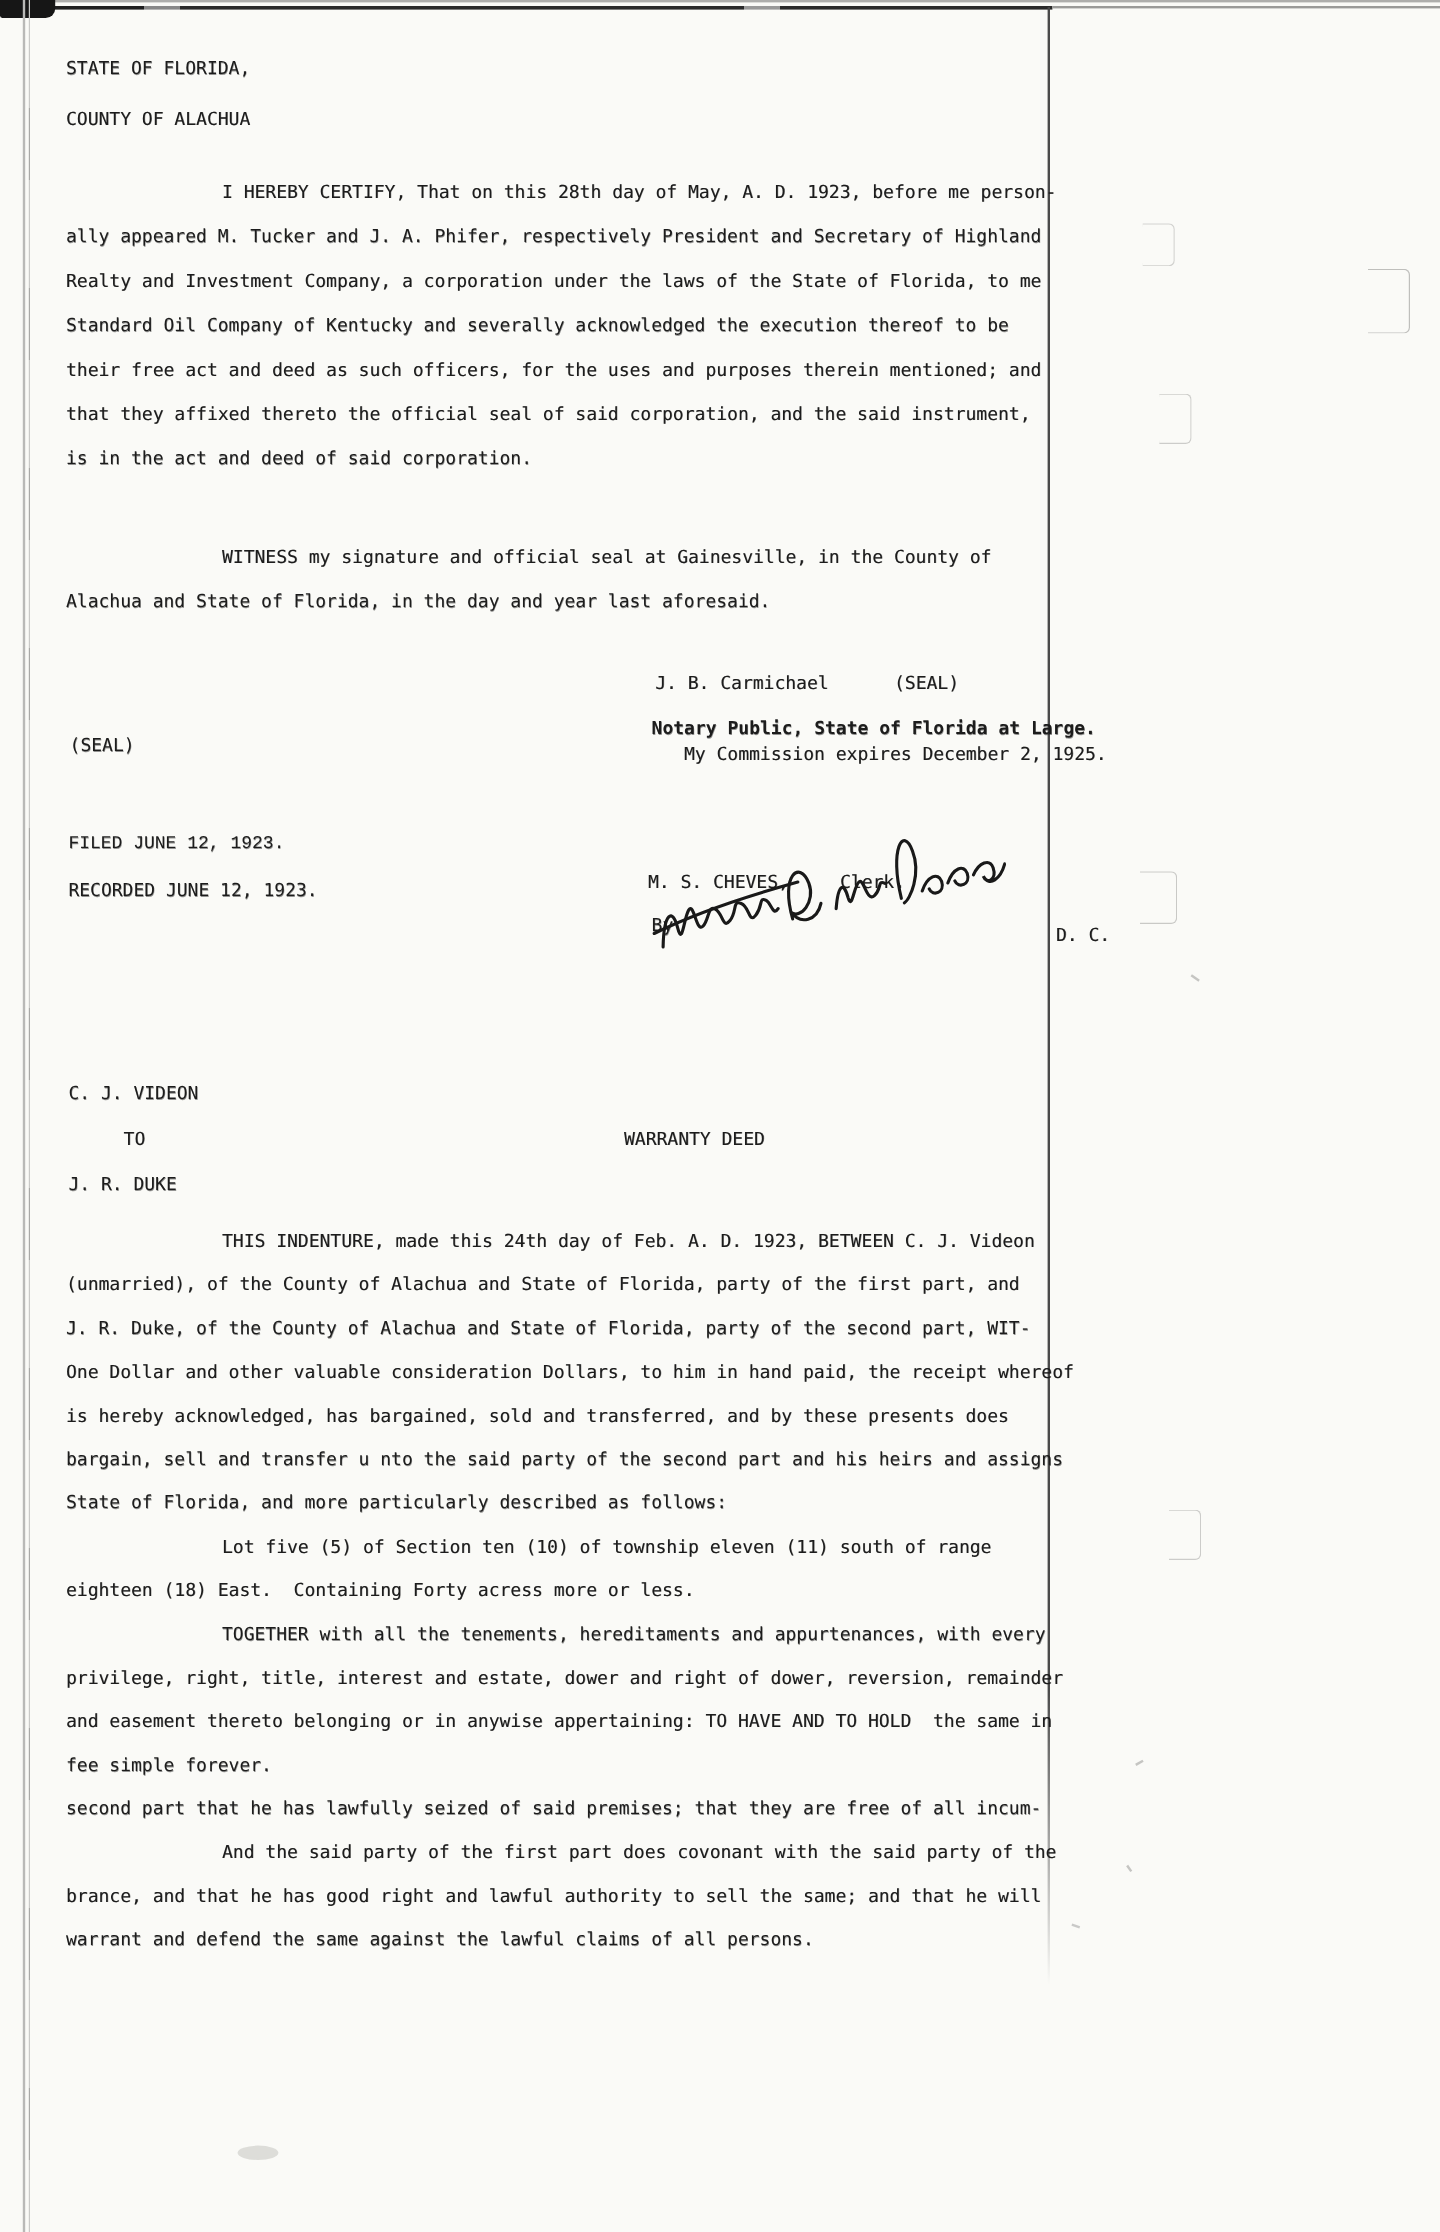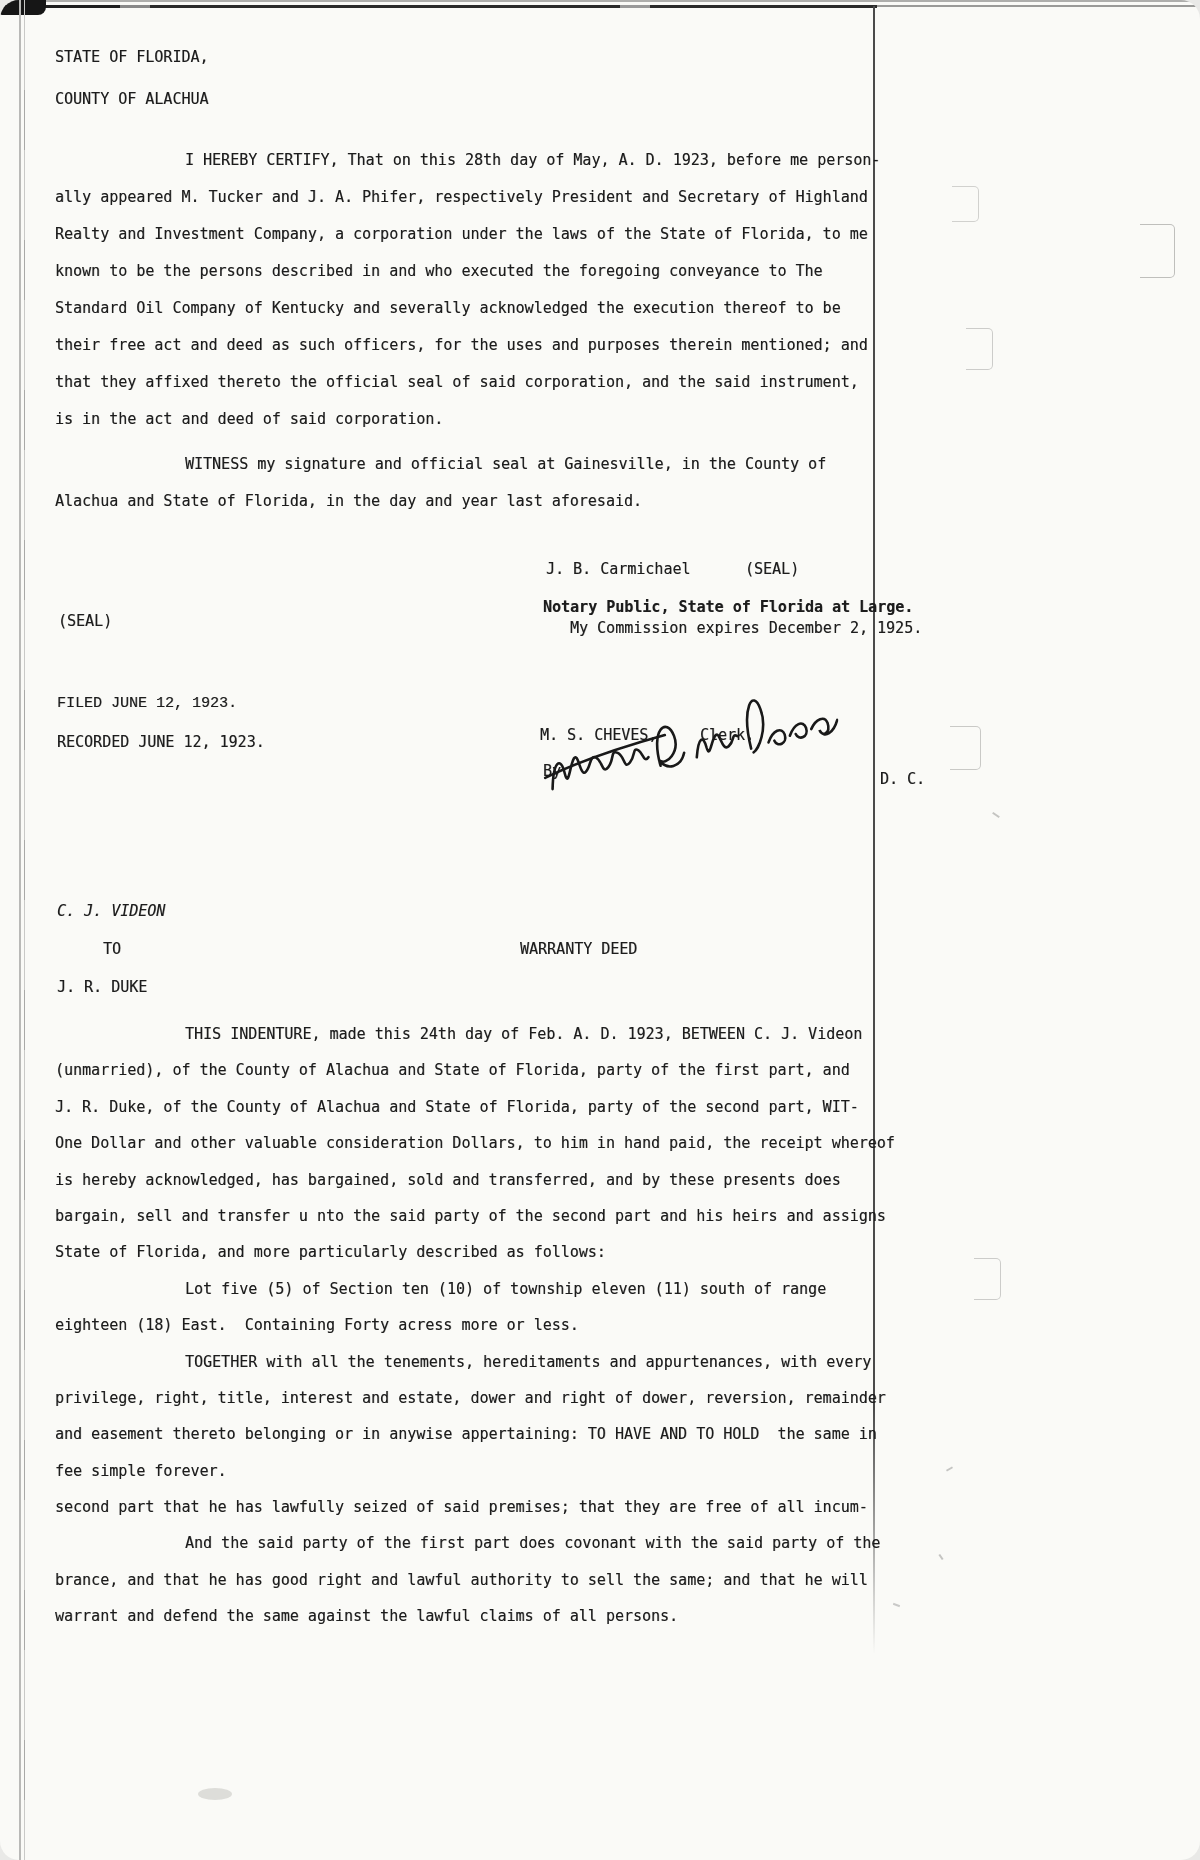--- a/index.html
+++ b/index.html
@@ -4,21 +4,20 @@
 <style>
   html,body{margin:0;padding:0;background:#e9e9e7;}
   .page{
     position:relative;
     width:1200px;height:1860px;
     margin:0 auto;
     background:#fafaf7;
     overflow:hidden;
     font-family:"DejaVu Sans Mono","Liberation Mono",monospace;
     color:#1e1e1e;
-    border-radius:19px;
   }
   .t{
     position:absolute;
     font-size:15px;
     letter-spacing:0;
     white-space:pre;
     color:#1c1c1c;
     text-shadow:0.4px 0.3px 0 rgba(20,20,20,0.45);
   }
   .para{position:absolute;left:55px;}
@@ -67,21 +66,20 @@
   <div class="mark" style="left:893px;top:1604px;width:7px;height:2px;opacity:.45;transform:rotate(20deg);"></div>
   <div class="smudge" style="left:198px;top:1788px;width:34px;height:12px;opacity:.6;"></div>
 
   <div class="t" style="left:55px;top:48px;">STATE OF FLORIDA,</div>
   <div class="t" style="left:55px;top:90px;">COUNTY OF ALACHUA</div>
 
   <div class="para lh37" style="top:142px;">
     <div class="t indent">I HEREBY CERTIFY, That on this 28th day of May, A. D. 1923, before me person-</div>
     <div class="t">ally appeared M. Tucker and J. A. Phifer, respectively President and Secretary of Highland</div>
     <div class="t">Realty and Investment Company, a corporation under the laws of the State of Florida, to me</div>
-    <div class="t">known to be the persons described in and who executed the foregoing conveyance to The</div>
     <div class="t">Standard Oil Company of Kentucky and severally acknowledged the execution thereof to be</div>
     <div class="t">their free act and deed as such officers, for the uses and purposes therein mentioned; and</div>
     <div class="t">that they affixed thereto the official seal of said corporation, and the said instrument,</div>
     <div class="t">is in the act and deed of said corporation.</div>
   </div>
 
   <div class="para lh37" style="top:446px;">
     <div class="t indent">WITNESS my signature and official seal at Gainesville, in the County of</div>
     <div class="t">Alachua and State of Florida, in the day and year last aforesaid.</div>
   </div>
@@ -107,21 +105,21 @@
         <path d="M118,74 C112,36 130,26 135,46 C139,62 124,76 117,68 C124,80 138,78 143,64"></path>
         <path d="M155,70 C159,50 164,48 166,62 C168,74 172,52 177,50 C181,48 181,68 188,63 C195,58 192,50 198,54"></path>
         <path d="M210,68 C205,26 219,8 224,30 C229,50 217,70 212,72"></path>
         <path d="M228,64 C234,52 243,50 245,58 C247,68 236,70 234,63"></path>
         <path d="M250,60 C256,48 265,46 267,54 C269,64 258,66 256,59"></path>
         <path d="M272,56 C278,46 287,44 289,52 C291,62 282,66 280,58 C284,68 294,62 299,50"></path>
       </g>
     </svg>
   </div>
 
-  <div class="t" style="left:57px;top:902px;font-style:italic;">C. J. VIDEON</div>
+  <div class="t" style="left:57px;top:902px;">C. J. VIDEON</div>
   <div class="t" style="left:103px;top:940px;">TO</div>
   <div class="t" style="left:520px;top:940px;">WARRANTY DEED</div>
   <div class="t" style="left:57px;top:978px;">J. R. DUKE</div>
 
   <div class="para lh36" style="top:1016px;">
     <div class="t indent">THIS INDENTURE, made this 24th day of Feb. A. D. 1923, BETWEEN C. J. Videon</div>
     <div class="t">(unmarried), of the County of Alachua and State of Florida, party of the first part, and</div>
     <div class="t">J. R. Duke, of the County of Alachua and State of Florida, party of the second part, WIT-</div>
     <div class="t">One Dollar and other valuable consideration Dollars, to him in hand paid, the receipt whereof</div>
     <div class="t">is hereby acknowledged, has bargained, sold and transferred, and by these presents does</div>

